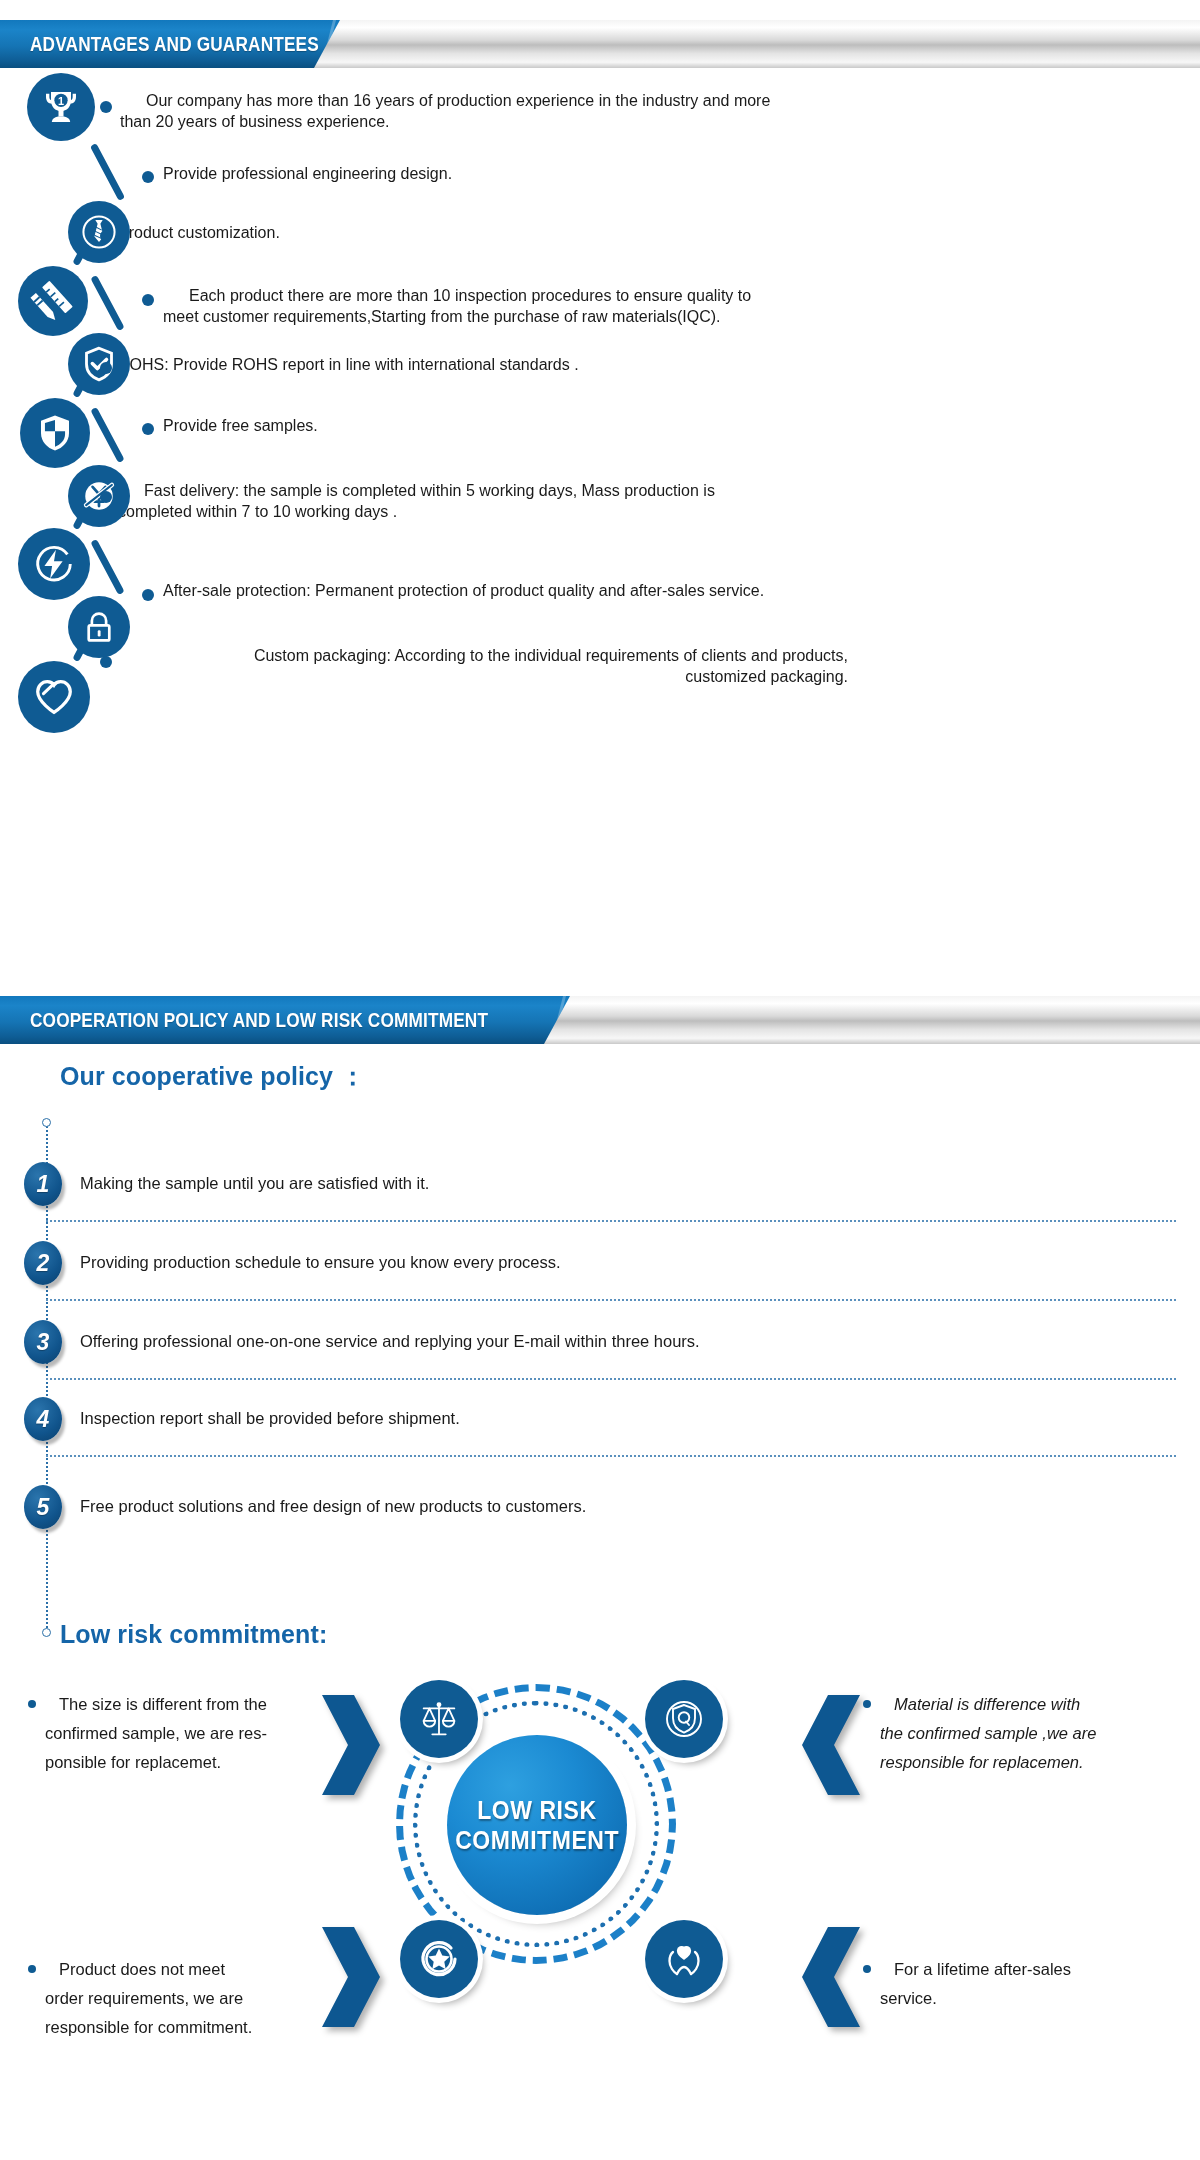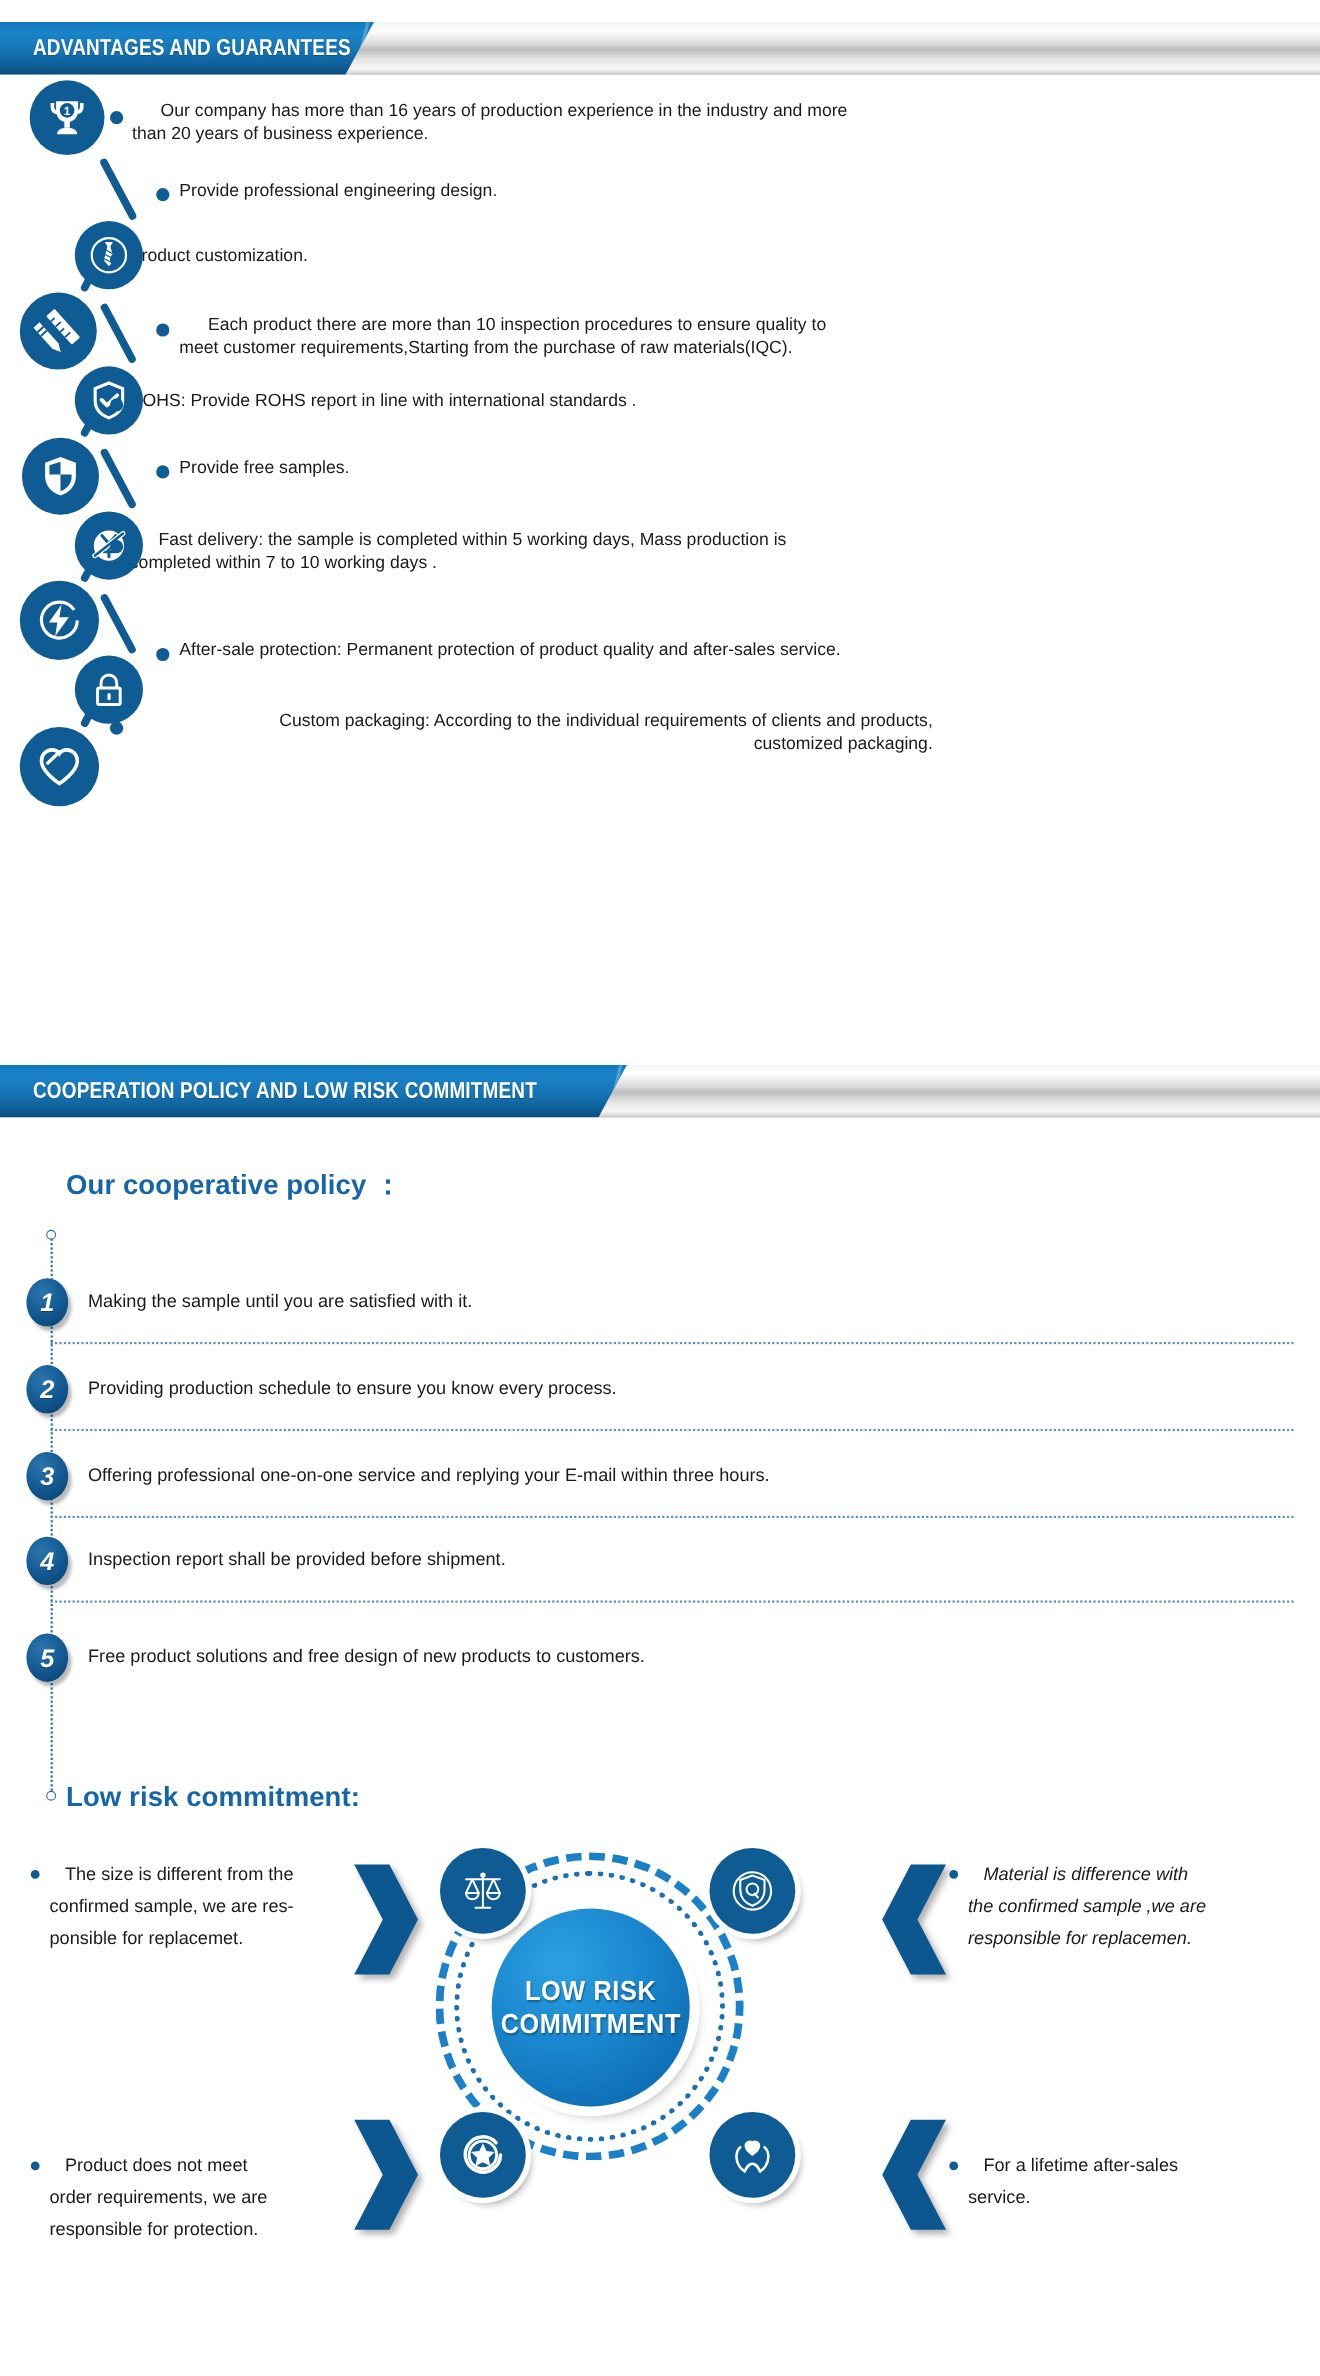--- a/index.html
+++ b/index.html
@@ -326,21 +326,21 @@
       <path d="M24 40S7 29 7 18.5C7 12.7 11.4 8 17 8c3 0 5.6 1.4 7 3.6C25.4 9.4 28 8 31 8c5.6 0 10 4.7 10 10.5C41 29 24 40 24 40z" fill="none" stroke="#fff" stroke-width="3.4"></path>
       <path d="M13 20.5 24 10" stroke="#fff" stroke-width="3.2" stroke-linecap="round"></path>
     </svg>
   </div>
   <div class="adv-bullet" style="left:100px;top:588px;"></div>
   <div class="adv-text" style="left:118px;top:577px;width:730px;text-align:right;">
     <span class="indent"></span><span>Custom packaging: According to the individual requirements of clients and products,</span><br><span>customized packaging.</span>
   </div>
 </div>
 
-<div class="banner" style="position:absolute;left:0;top:968px;">
+<div class="banner" style="position:absolute;left:0;top:996px;">
   <div class="banner-bar"></div>
   <div class="banner-blue" style="width:570px;">
     <div class="banner-title">COOPERATION POLICY AND LOW RISK COMMITMENT</div>
   </div>
 </div>
 
 <div style="position:absolute;left:0;top:1060px;width:1200px;">
   <div class="section-head" style="left:60px;top:0;">Our cooperative policy ：</div>
 
   <div class="policy-spine" style="top:62px;height:510px;"></div>
@@ -436,21 +436,21 @@
   <div class="corner-text" style="left:880px;top:70px;font-style:italic;">
     <span style="display:inline-block;width:14px;"></span><span>Material is difference with</span><br>
     <span>the confirmed sample ,we are</span><br>
     <span>responsible for replacemen.</span>
   </div>
 
   <div class="corner-bullet" style="left:28px;top:345px;"></div>
   <div class="corner-text" style="left:45px;top:335px;">
     <span style="display:inline-block;width:14px;"></span><span>Product does not meet</span><br>
     <span>order requirements, we are</span><br>
-    <span>responsible for protection.</span>
+    <span>responsible for commitment.</span>
   </div>
 
   <div class="corner-bullet" style="left:863px;top:345px;"></div>
   <div class="corner-text" style="left:880px;top:335px;">
     <span style="display:inline-block;width:14px;"></span><span>For a lifetime after-sales</span><br>
     <span>service.</span>
   </div>
 </div>
 
 </body></html>

